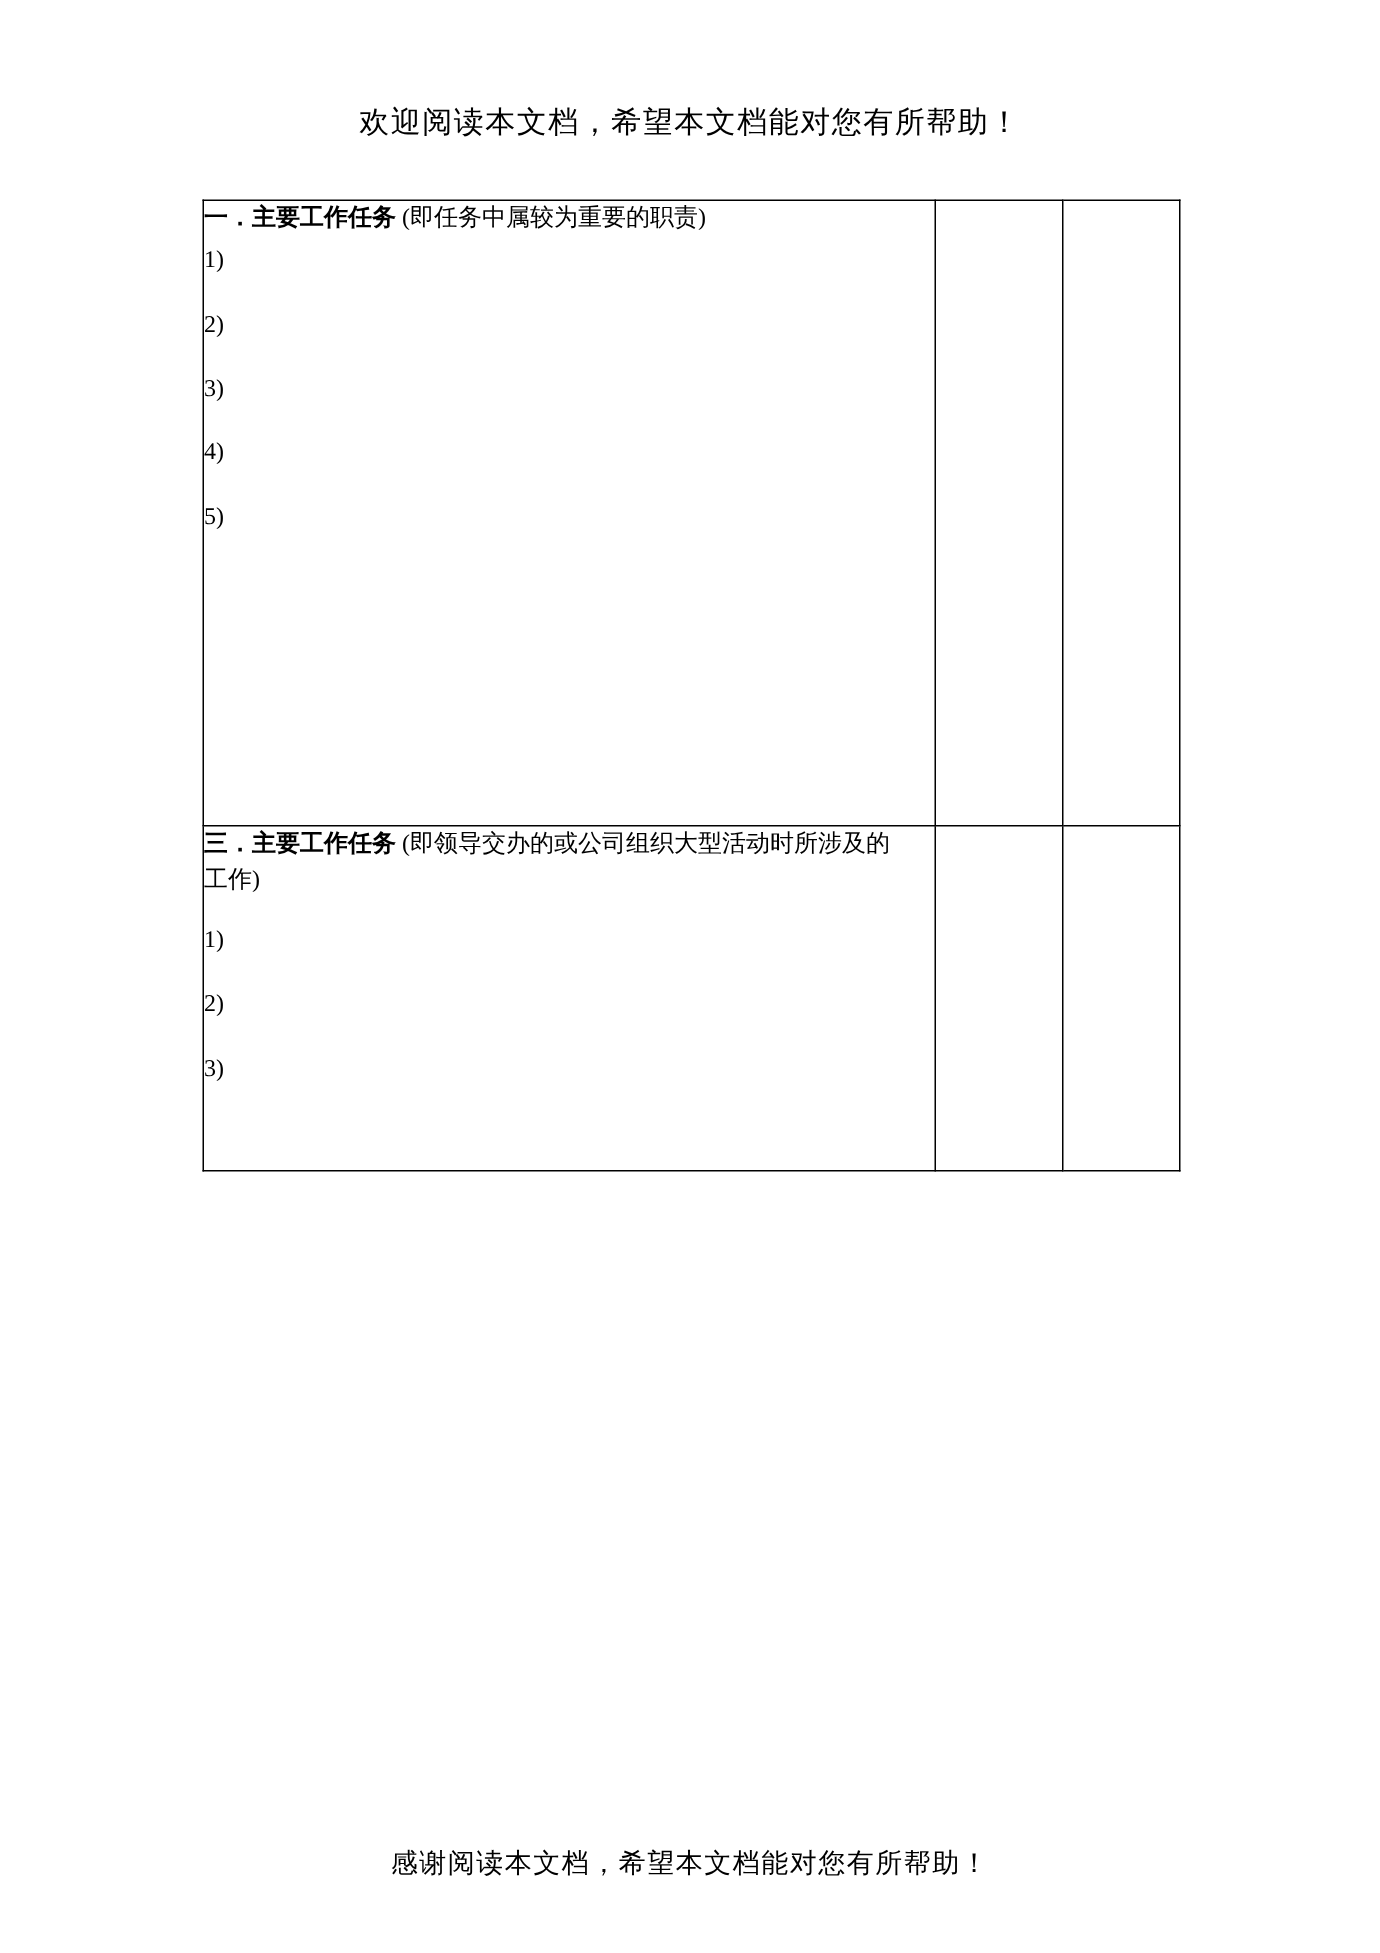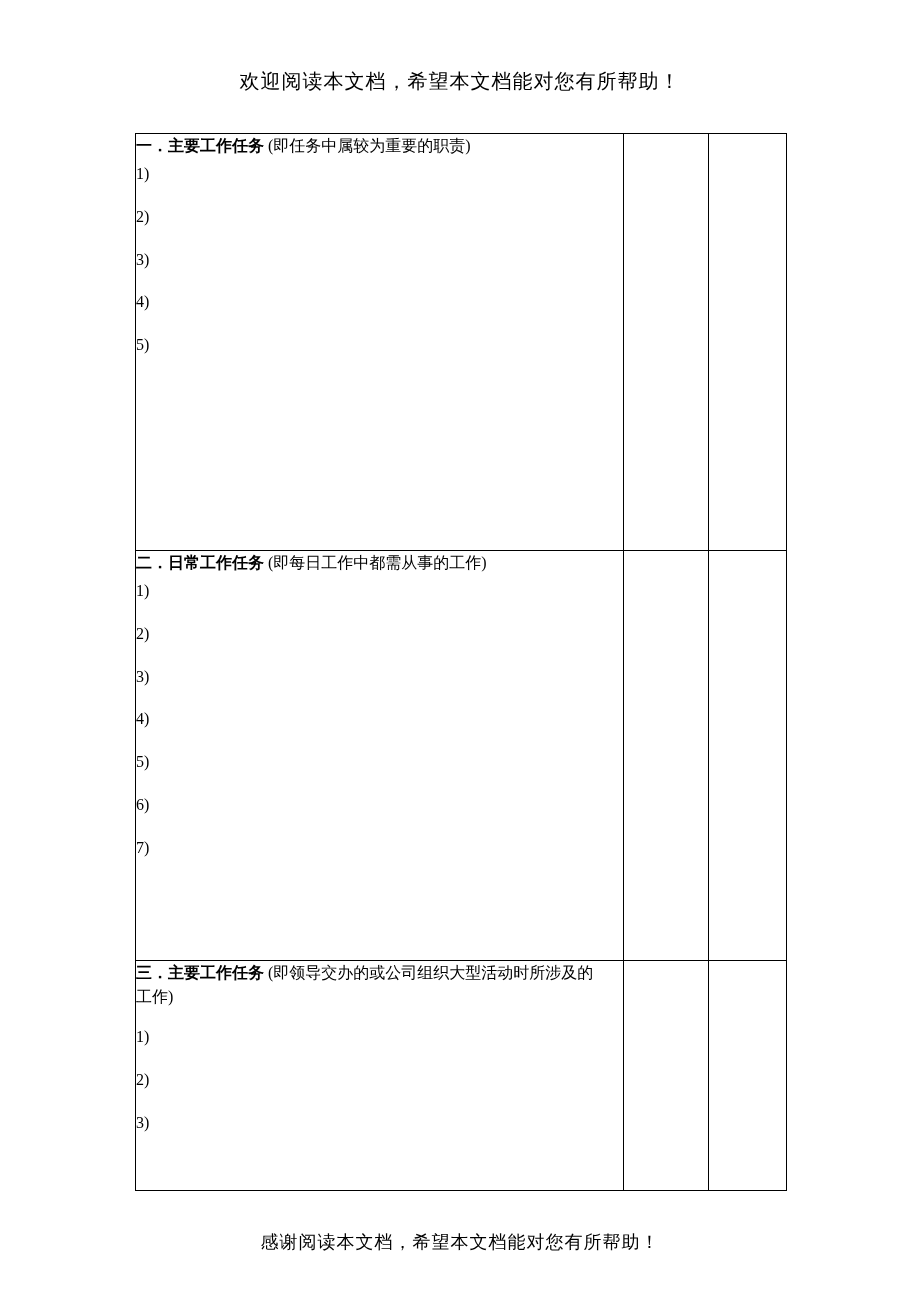--- a/index.html
+++ b/index.html
@@ -70,37 +70,20 @@
       <div class="item-line">1)</div>
       <div class="item-line">2)</div>
       <div class="item-line">3)</div>
       <div class="item-line">4)</div>
       <div class="item-line">5)</div>
     </td>
     <td class="col-b"></td>
     <td class="col-c"></td>
   </tr>
   <tr>
-    <td class="col-a section-cell s2">
-      <div class="section-header">
-        <span class="section-title-strong">二．日常工作任务</span>
-        <span class="section-desc">(即每日工作中都需从事的工作)</span>
-      </div>
-      <div class="item-line">1)</div>
-      <div class="item-line">2)</div>
-      <div class="item-line">3)</div>
-      <div class="item-line">4)</div>
-      <div class="item-line">5)</div>
-      <div class="item-line">6)</div>
-      <div class="item-line">7)</div>
-    </td>
-    <td class="col-b"></td>
-    <td class="col-c"></td>
-  </tr>
-  <tr>
     <td class="col-a section-cell s3">
       <div class="section-header">
         <span class="section-title-strong">三．主要工作任务</span>
         <span class="section-desc">(即领导交办的或公司组织大型活动时所涉及的</span><br>
         <span class="section-desc">工作)</span>
       </div>
       <div class="item-line">1)</div>
       <div class="item-line">2)</div>
       <div class="item-line">3)</div>
     </td>

